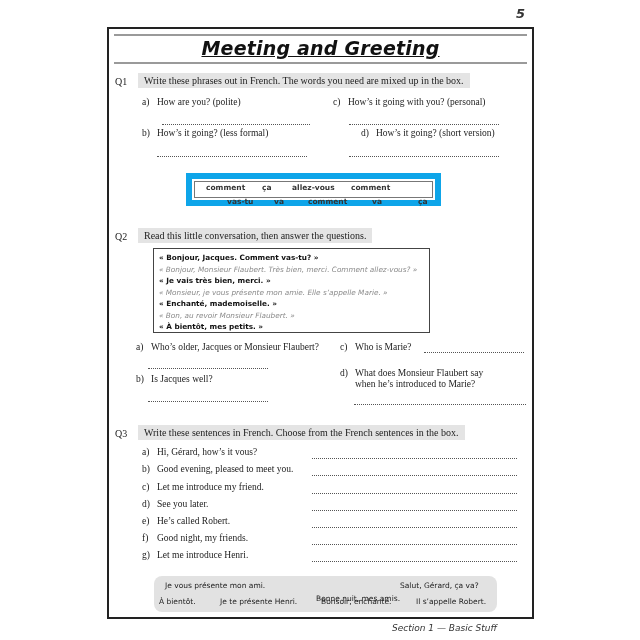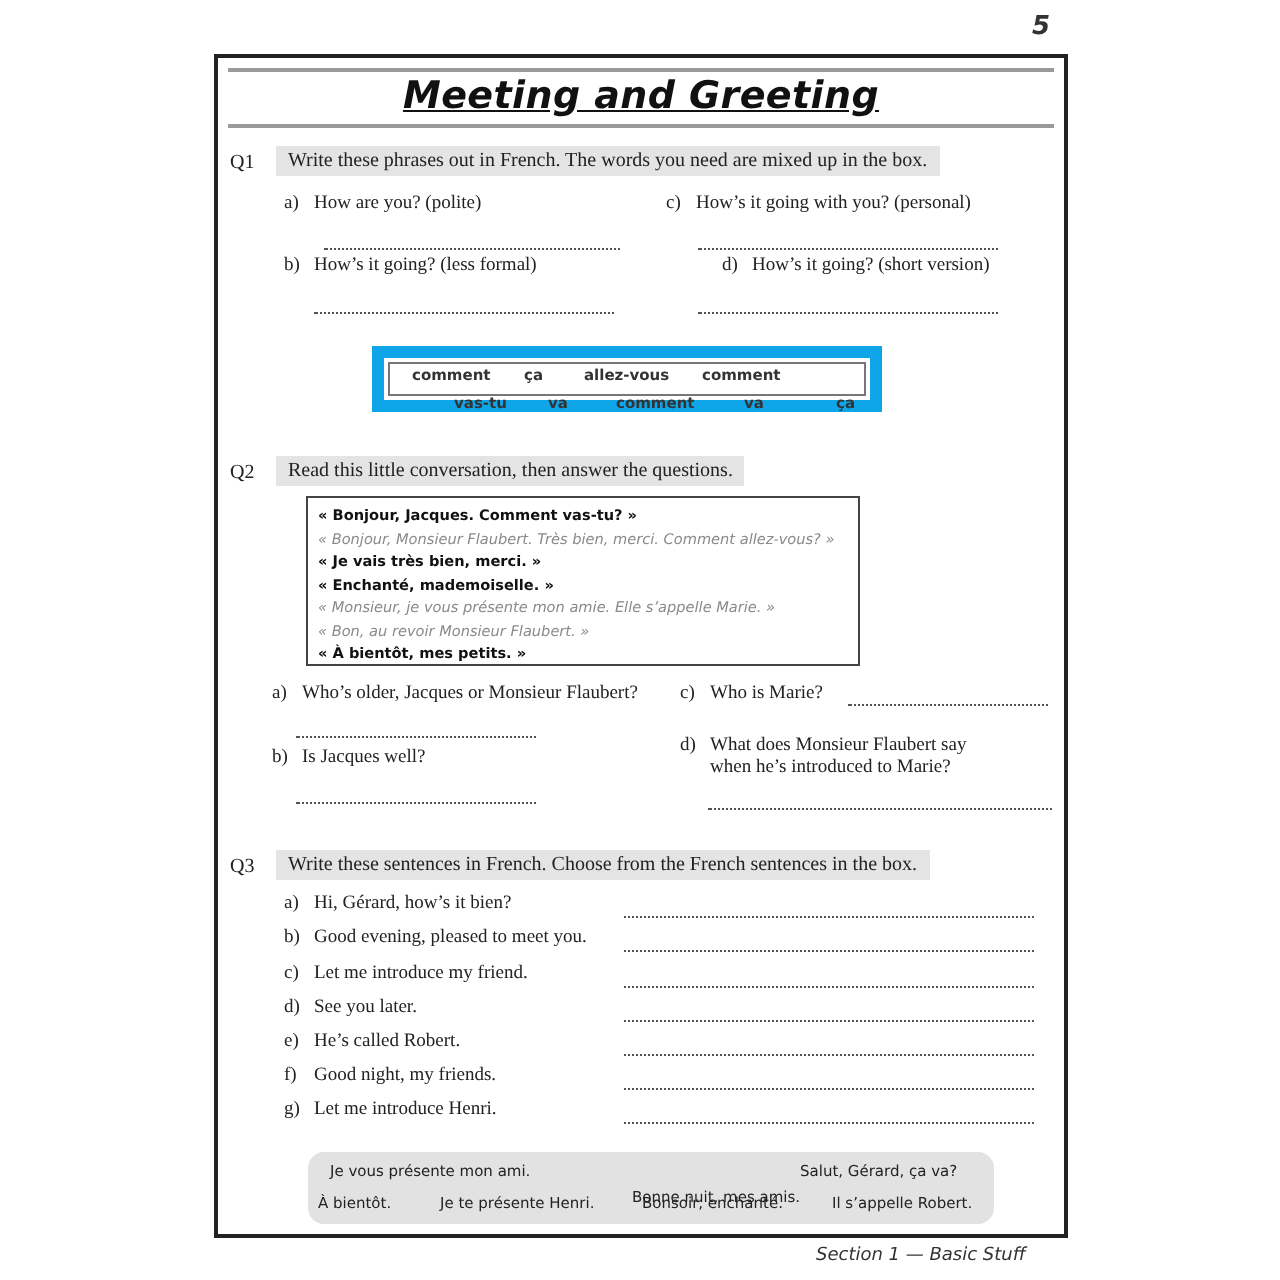--- a/index.html
+++ b/index.html
@@ -16,21 +16,21 @@
   .dots{border-bottom:1px dotted #555;height:0;}
   .wordbox{left:186px;top:173px;width:255px;height:33px;border:6px solid #0ea5e9;box-sizing:border-box;}
   .wordbox-inner{position:absolute;left:2px;top:2px;right:2px;bottom:2px;border:1px solid #777;}
   .word{position:absolute;font-family:"DejaVu Sans",sans-serif;font-size:7.5px;font-weight:bold;color:#333;white-space:nowrap;}
   .convo{left:153px;top:248px;width:277px;height:85px;border:1.5px solid #444;box-sizing:border-box;padding:3px 5px;}
   .cline{font-family:"DejaVu Sans",sans-serif;font-size:7.3px;line-height:11.5px;white-space:nowrap;}
   .cline.b{font-weight:bold;color:#111;}
   .cline.g{font-style:italic;color:#8a8a8a;}
   .choices{left:154px;top:576px;width:343px;height:36px;background:#e2e2e2;border-radius:8px;}
   .choice{position:absolute;font-family:"DejaVu Sans",sans-serif;font-size:7.5px;font-weight:normal;color:#222;white-space:nowrap;}
-  .footer{left:408px;top:623px;font-family:"DejaVu Sans",sans-serif;font-size:9px;font-style:italic;color:#333;white-space:nowrap;}
+  .footer{left:392px;top:623px;font-family:"DejaVu Sans",sans-serif;font-size:9px;font-style:italic;color:#333;white-space:nowrap;}
 </style>
 </head>
 <body>
 
 <div class="abs page-num">5</div>
 
 <div class="abs frame"></div>
 <div class="abs rule" style="left:114px;top:34px;width:413px;"></div>
 <div class="abs title">Meeting and Greeting</div>
 <div class="abs rule" style="left:114px;top:62px;width:413px;"></div>
@@ -71,22 +71,22 @@
   <span class="word" style="left:226px;top:18px;">ça</span>
 </div>
 
 <div class="abs qnum" style="left:115px;top:231px;">Q2</div>
 <div class="abs instr" style="left:138px;top:228px;">Read this little conversation, then answer the questions.</div>
 
 <div class="abs convo">
   <div class="cline b">« Bonjour, Jacques.  Comment vas-tu? »</div>
   <div class="cline g">« Bonjour, Monsieur Flaubert.  Très bien, merci.  Comment allez-vous? »</div>
   <div class="cline b">« Je vais très bien, merci. »</div>
+  <div class="cline g">« Monsieur, je vous présente mon amie.  Elle s’appelle Marie. »</div>
   <div class="cline b">« Enchanté, mademoiselle. »</div>
-  <div class="cline g">« Monsieur, je vous présente mon amie.  Elle s’appelle Marie. »</div>
   <div class="cline g">« Bon, au revoir Monsieur Flaubert. »</div>
   <div class="cline b">« À bientôt, mes petits. »</div>
 </div>
 
 <div class="abs item" style="left:136px;top:342px;">
   <span class="lbl">a)</span><span>Who’s older, Jacques or Monsieur Flaubert?</span>
 </div>
 <div class="abs dots" style="left:148px;top:368px;width:120px;"></div>
 
 <div class="abs item" style="left:136px;top:374px;">
@@ -102,21 +102,21 @@
 <div class="abs item" style="left:340px;top:368px;">
   <span class="lbl">d)</span><span>What does Monsieur Flaubert say</span>
 </div>
 <div class="abs item" style="left:355px;top:379px;">when he’s introduced to Marie?</div>
 <div class="abs dots" style="left:354px;top:404px;width:172px;"></div>
 
 <div class="abs qnum" style="left:115px;top:428px;">Q3</div>
 <div class="abs instr" style="left:138px;top:425px;">Write these sentences in French.  Choose from the French sentences in the box.</div>
 
 <div class="abs item" style="left:142px;top:447px;">
-  <span class="lbl">a)</span><span>Hi, Gérard, how’s it bien?</span>
+  <span class="lbl">a)</span><span>Hi, Gérard, how’s it vous?</span>
 </div>
 <div class="abs dots" style="left:312px;top:458px;width:205px;"></div>
 
 <div class="abs item" style="left:142px;top:464px;">
   <span class="lbl">b)</span><span>Good evening, pleased to meet you.</span>
 </div>
 <div class="abs dots" style="left:312px;top:475px;width:205px;"></div>
 
 <div class="abs item" style="left:142px;top:482px;">
   <span class="lbl">c)</span><span>Let me introduce my friend.</span>

